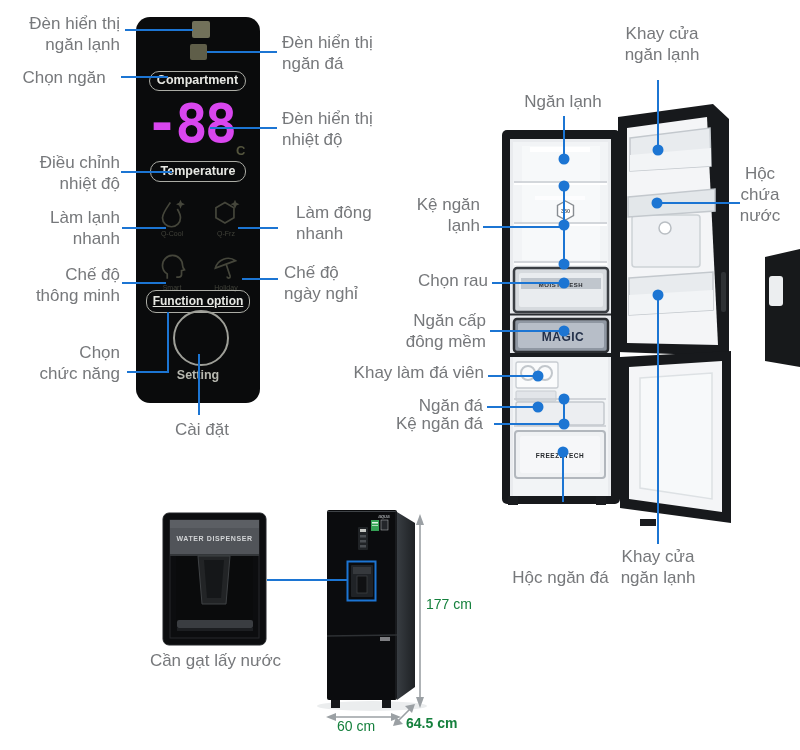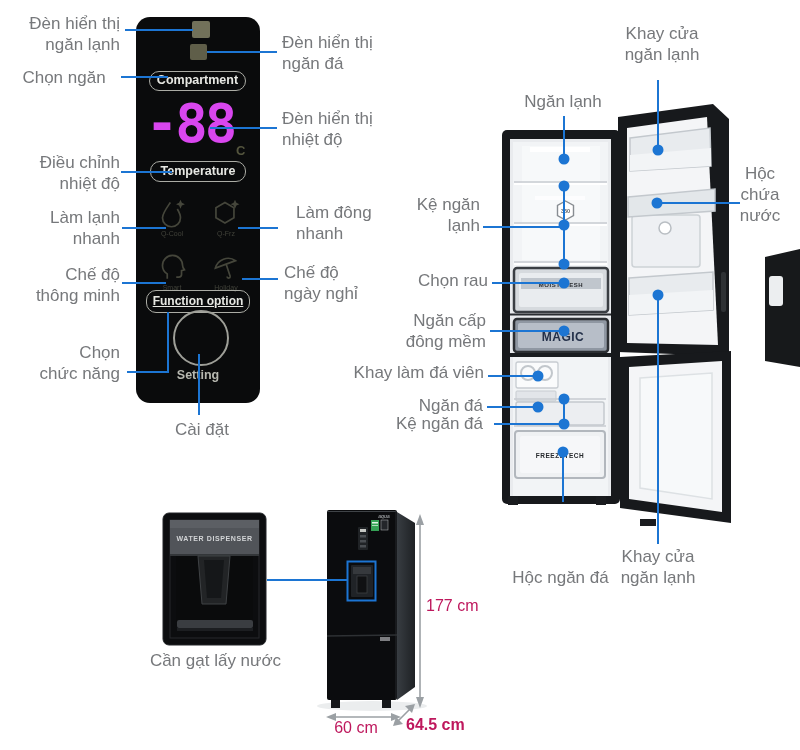--- a/index.html
+++ b/index.html
@@ -29,21 +29,21 @@
   .pic-lbl{position:absolute;width:44px;text-align:center;font-size:7px;color:#41423a;}
   .ring{position:absolute;left:37px;top:293px;width:52px;height:52px;
         border:2.5px solid #9e9f98;border-radius:50%;}
   .setting-lbl{position:absolute;top:351px;left:0;width:100%;text-align:center;
         font-size:12.5px;font-weight:bold;color:#b7b8b0;}
 
   
   .lbl{position:absolute;color:#76787b;font-size:17px;line-height:1.24;
        white-space:pre-line;z-index:2;}
   .r{text-align:right;} .c{text-align:center;} .l{text-align:left;}
-  .dim{color:#be185d;font-size:16px;white-space:nowrap;}
+  .dim{color:#15803d;font-size:14px;white-space:nowrap;}
 </style>
 </head>
 <body>
 
 <div class="stage">
 
   <svg class="scene" width="800" height="750" viewBox="0 0 800 750">
     <defs>
       <linearGradient id="sideGrad" x1="0" y1="0" x2="1" y2="0">
         <stop offset="0" stop-color="#383d42"></stop>

